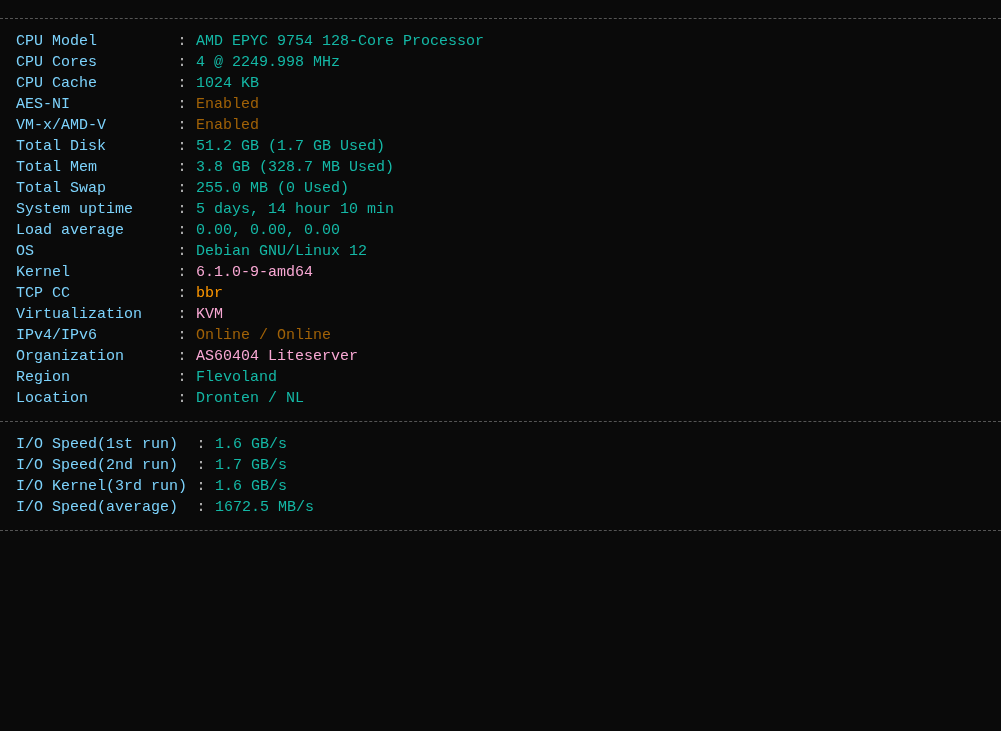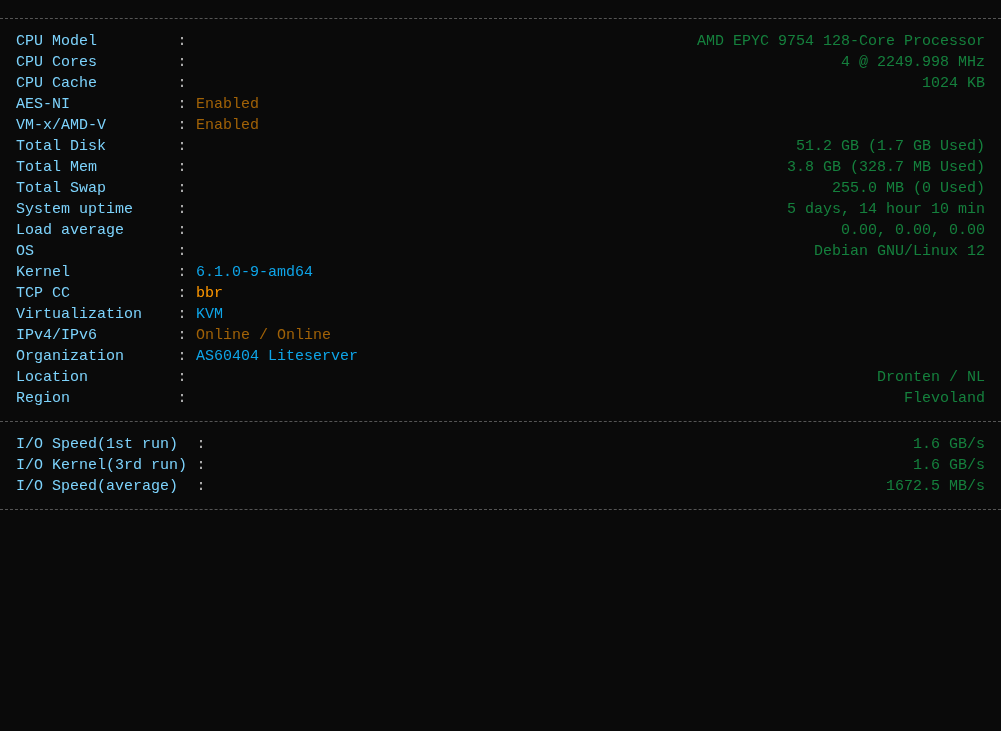--- a/index.html
+++ b/index.html
@@ -45,35 +45,34 @@
       color: #c0c0c0;
       width: 20px;
       text-align: center;
     }
 
     .col-value {
       color: #c0c0c0;
     }
 
     .cyan {
-      color: #15803d;
-      text-align: right;
+      color: #14b8a6;
     }
 
     .green {
       color: #a16207;
     }
 
     .orange {
       color: #ff9800;
       font-family: Liberation Mono, monospace;
     }
 
     .white {
-      color: #0ea5e9;
+      color: #f9a8d4;
       margin-left: 48px;
     }
 
     .watermark {
       position: fixed;
       top: 50%;
       left: 50%;
       transform: translate(-50%, -50%) rotate(-30deg);
       color: rgba(180, 0, 0, 0.55);
       font-size: 52px;
@@ -173,44 +172,49 @@
           <td class="col-label">IPv4/IPv6</td>
           <td class="col-colon">:</td>
           <td class="col-value green">Online / Online</td>
         </tr>
         <tr>
           <td class="col-label">Organization</td>
           <td class="col-colon">:</td>
           <td class="col-value white">AS60404 Liteserver</td>
         </tr>
         <tr>
+          <td class="col-label">Region</td>
+          <td class="col-colon">:</td>
+          <td class="col-value cyan">Flevoland</td>
+        </tr>
+        <tr>
           <td class="col-label">Location</td>
           <td class="col-colon">:</td>
           <td class="col-value cyan">Dronten / NL</td>
-        </tr>
-        <tr>
-          <td class="col-label">Region</td>
-          <td class="col-colon">:</td>
-          <td class="col-value cyan">Flevoland</td>
         </tr>
       </tbody>
   </table>
 </div>
 
 <hr class="divider">
 
 <div class="section">
   <table class="info-table">
     <tbody id="io-speed-body">
     <tr>
           <td class="col-label">I/O Speed(1st run)</td>
           <td class="col-colon">:</td>
           <td class="col-value cyan">1.6 GB/s</td>
         </tr>
         <tr>
+          <td class="col-label">I/O Speed(2nd run)</td>
+          <td class="col-colon">:</td>
+          <td class="col-value cyan">1.7 GB/s</td>
+        </tr>
+        <tr>
           <td class="col-label">I/O Kernel(3rd run)</td>
           <td class="col-colon">:</td>
           <td class="col-value cyan">1.6 GB/s</td>
         </tr>
         <tr>
           <td class="col-label">I/O Speed(average)</td>
           <td class="col-colon">:</td>
           <td class="col-value cyan">1672.5 MB/s</td>
         </tr>
       </tbody>

